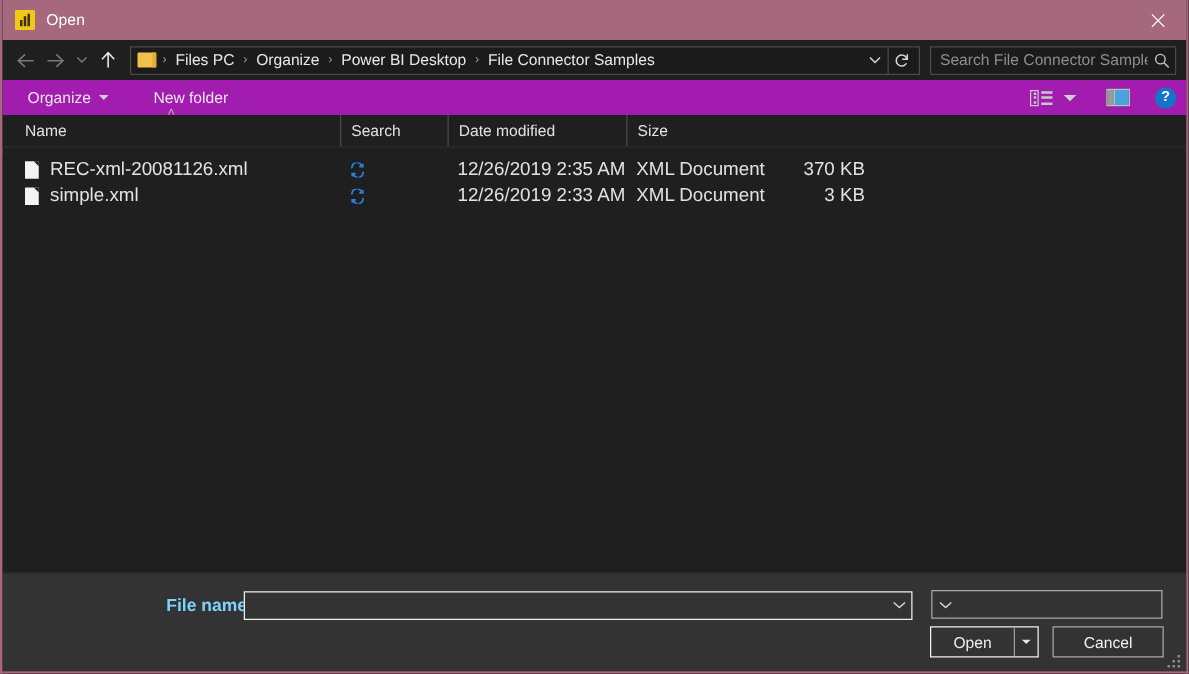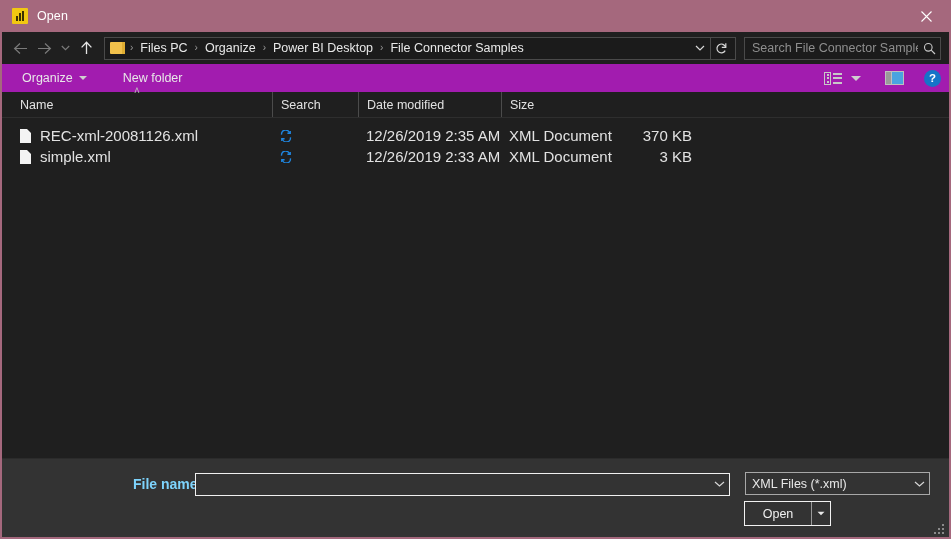--- a/index.html
+++ b/index.html
@@ -628,37 +628,37 @@
         <div class="fn-value" placeholder=""></div>
         <div class="fn-chev">
           <svg width="11" height="6" viewBox="0 0 11 6" aria-hidden="true">
             <path d="M1 1 L5.5 5 L10 1" stroke="currentColor" stroke-width="1.2" fill="none"></path>
           </svg>
         </div>
       </div>
     </div>
 
     <div class="filter-combo">
-      <div class="filter-value">XML Files (*.xml)</div>
       <div class="filter-chev">
         <svg width="11" height="6" viewBox="0 0 11 6" aria-hidden="true">
           <path d="M1 1 L5.5 5 L10 1" stroke="currentColor" stroke-width="1.2" fill="none"></path>
         </svg>
       </div>
     </div>
 
     <div class="open-btn">
       <div class="open-label">Open</div>
       <div class="open-split">
         <svg width="8" height="5" viewBox="0 0 8 5" aria-hidden="true">
           <path d="M0.5 0.8 L4 4.2 L7.5 0.8 Z" fill="currentColor"></path>
         </svg>
       </div>
     </div>
 
+    <div class="cancel-btn">Cancel</div>
 
     <div class="grip">
       <i style="left:8px;top:2px"></i>
       <i style="left:4px;top:6px"></i>
         <i style="left:8px;top:6px"></i>
       <i style="left:0px;top:10px"></i>
         <i style="left:4px;top:10px"></i>
         <i style="left:8px;top:10px"></i>
     </div>
   </div>

